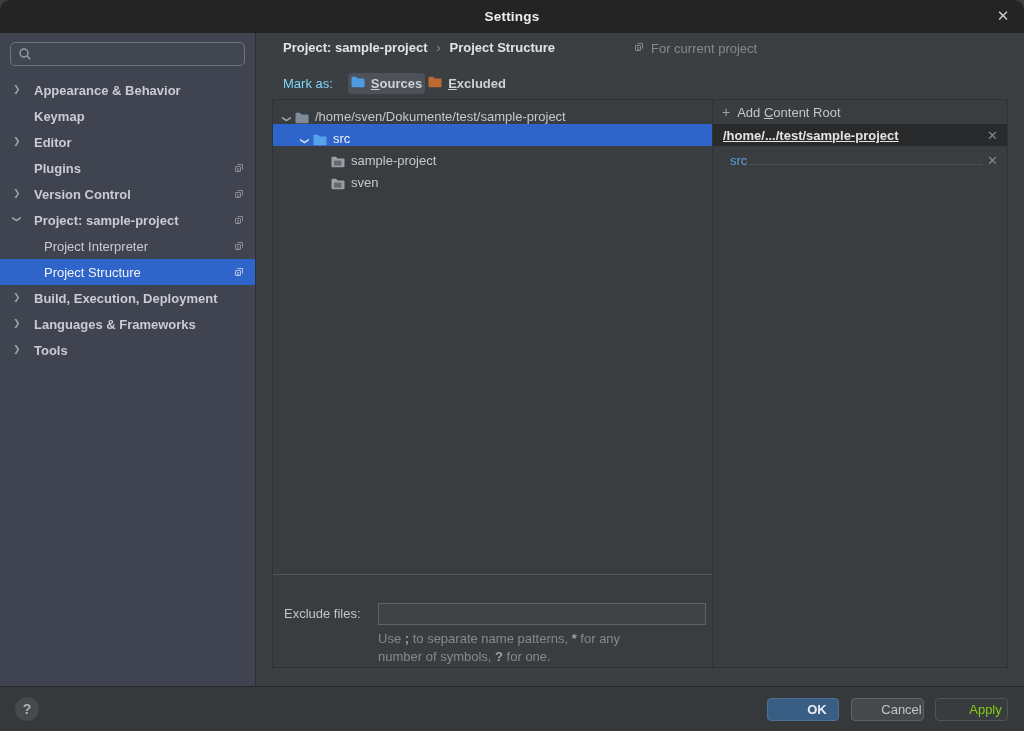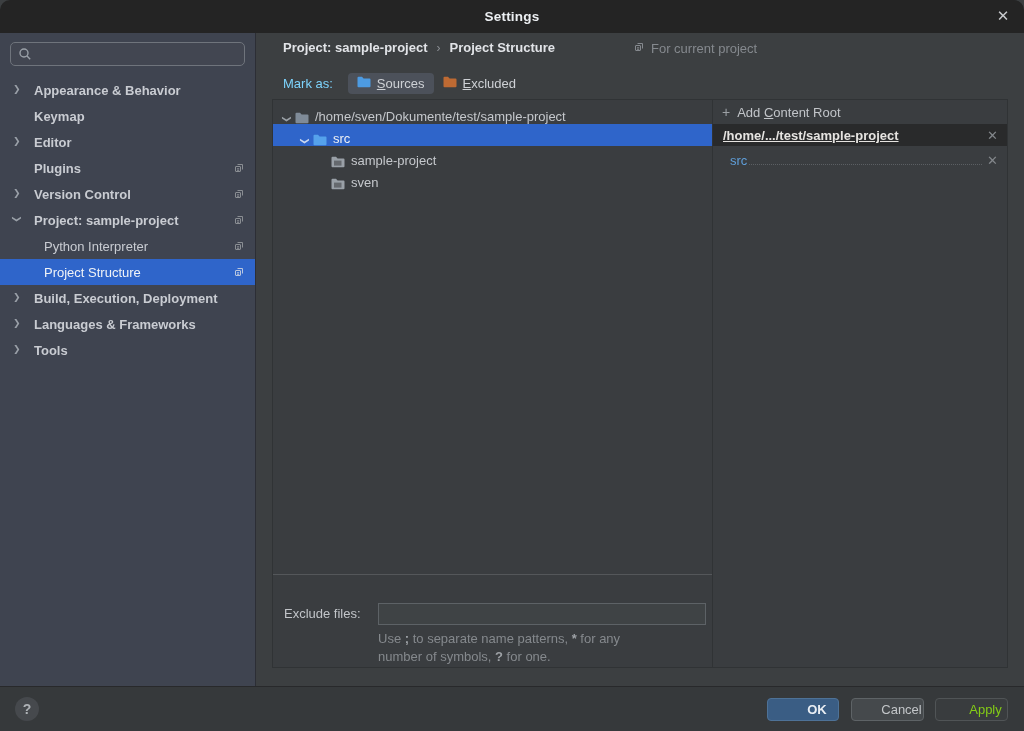--- a/index.html
+++ b/index.html
@@ -33,21 +33,21 @@
 
   
   .breadcrumb{left:283px;top:40px;display:flex;align-items:center;gap:9px;}
   .crumb{font-weight:bold;color:#e2e4e8;}
   .crumb-sep{color:#8b8f94;font-size:12px;}
   .scope{left:633px;top:41px;display:flex;align-items:flex-end;gap:6px;color:#85898e;}
 
   
   .markas{left:283px;top:73px;display:flex;align-items:center;}
   .markas-label{color:#7dd3fc;margin-right:15px;}
-  .mark-btn{display:inline-flex;align-items:center;gap:6px;padding:3px 9px;border-radius:4px;color:#ced1d5;cursor:default;}
+  .mark-btn{display:inline-flex;align-items:center;gap:6px;padding:3px 3px;border-radius:4px;color:#ced1d5;cursor:default;font-weight:bold;}
   .mark-btn.active{background:#4c515a;}
   .mn{text-decoration:underline;}
 
   
   .panel{left:272px;top:99px;width:736px;height:569px;border:1px solid #303335;box-sizing:border-box;
          display:flex;background:#3a3d40;}
   .left-col{width:440px;border-right:1px solid #303335;box-sizing:border-box;display:flex;flex-direction:column;}
   .tree{height:474px;padding-top:2px;box-sizing:border-box;}
   .trow{height:22px;display:flex;align-items:flex-end;color:#c5c8cc;white-space:nowrap;}
   .trow .chev{width:16px;flex:none;text-align:center;color:#9aa0a6;font-size:9px;}
@@ -145,21 +145,21 @@
       <span>Project: sample-project</span>
       <span class="badge">
         <svg width="12" height="12" viewBox="0 0 12 12" fill="none" stroke="#8a8e93">
           <path d="M4.5 2.5 h5 v5"></path>
             <rect x="2.5" y="4.5" width="5" height="5" rx="0.5"></rect>
           <path d="M4 6.8 h2.2 M4 8.3 h2.2"></path>
         </svg>
       </span>
     </li>
     <li class="nav-item child">
-      <span>Python Interpreter</span>
+      <span>Project Interpreter</span>
       <span class="badge">
         <svg width="12" height="12" viewBox="0 0 12 12" fill="none" stroke="#8a8e93">
           <path d="M4.5 2.5 h5 v5"></path>
             <rect x="2.5" y="4.5" width="5" height="5" rx="0.5"></rect>
           <path d="M4 6.8 h2.2 M4 8.3 h2.2"></path>
         </svg>
       </span>
     </li>
     <li class="nav-item child selected">
       <span>Project Structure</span>

